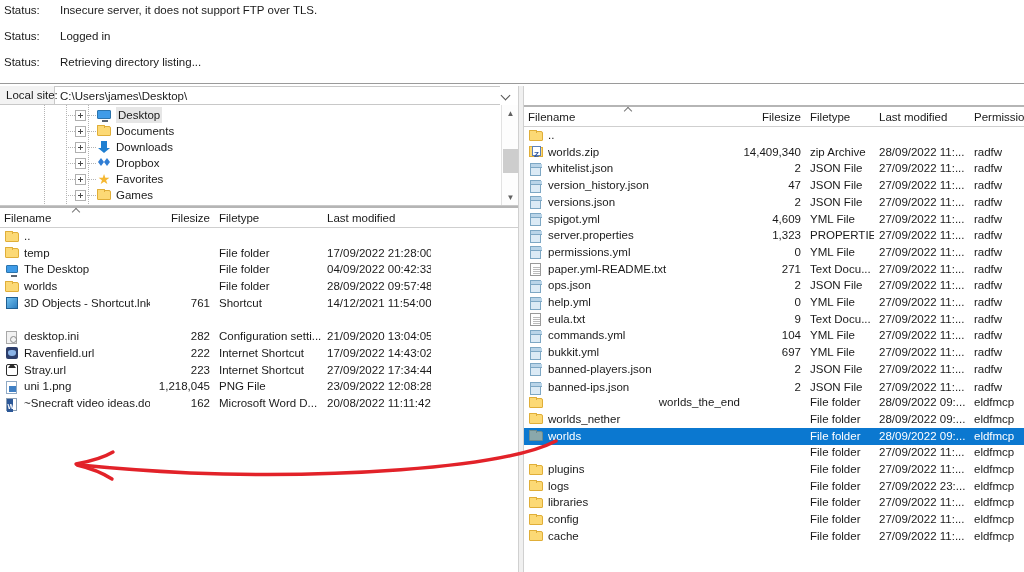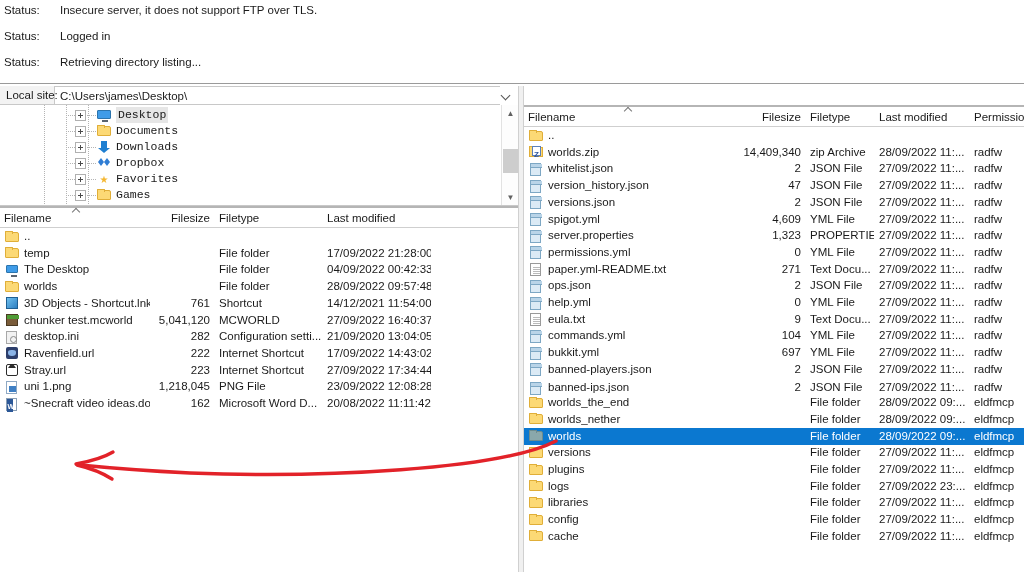--- a/index.html
+++ b/index.html
@@ -78,21 +78,21 @@
   }
   .sb-arrow.up { top: 0; }
   .sb-arrow.dn { bottom: 0; }
   .sb-thumb {
     position: absolute; left: 1px; width: 15px; top: 44px; height: 24px;
     background: #cdcdcd;
   }
   .tree-lines { position:absolute; top:0; height:101px; width:1px; border-left:1px dotted #b4b4b4; }
   .tree-item {
     position: absolute; left: 66px; height: 16px; line-height: 16px;
-    white-space: nowrap; display: flex; align-items: center; font-family: Liberation Mono, monospace;
+    white-space: nowrap; display: flex; align-items: center;
   }
   .tree-plus {
     width: 11px; height: 11px; border: 1px solid #b0b0b0; background:#fff;
     position: relative; flex: 0 0 auto; margin-right: 1px;
   }
   .tree-plus::before { content:""; position:absolute; left:2px; top:4px; width:5px; height:1px; background:#4a4a4a; }
   .tree-plus::after  { content:""; position:absolute; left:4px; top:2px; width:1px; height:5px; background:#4a4a4a; }
   .tree-dashline { width:9px; height:1px; border-top:1px dotted #b4b4b4; flex:0 0 auto; }
   .tree-ico { width: 16px; height: 16px; margin-right: 4px; flex: 0 0 auto; position: relative; }
   .tree-label { color: #1a1a1a; }
@@ -391,31 +391,20 @@
             <span class="cell c-name" style="width:146px;">
               <span class="fico">
                 <span class="cube"></span>
               </span>
               <span class="fname">3D Objects - Shortcut.lnk</span>
             </span>
             <span class="cell c c-size" style="left:150px; width:60px;">761</span>
             <span class="cell c" style="left:219px; width:104px;">Shortcut</span>
             <span class="cell c" style="left:327px; width:104px;">14/12/2021 11:54:00</span>
           </div>
-          <div class="row" style="top: 83.5px;">
-            <span class="cell c-name" style="width:146px;">
-              <span class="fico">
-                <span class="grass"></span>
-              </span>
-              <span class="fname">chunker test.mcworld</span>
-            </span>
-            <span class="cell c c-size" style="left:150px; width:60px;">5,041,120</span>
-            <span class="cell c" style="left:219px; width:104px;">MCWORLD</span>
-            <span class="cell c" style="left:327px; width:104px;">27/09/2022 16:40:37</span>
-          </div>
           <div class="row" style="top: 100.2px;">
             <span class="cell c-name" style="width:146px;">
               <span class="fico">
                 <span class="inidoc"></span>
               </span>
               <span class="fname">desktop.ini</span>
             </span>
             <span class="cell c c-size" style="left:150px; width:60px;">282</span>
             <span class="cell c" style="left:219px; width:104px;">Configuration setti...</span>
             <span class="cell c" style="left:327px; width:104px;">21/09/2020 13:04:05</span>
@@ -671,21 +660,21 @@
                 <span class="note"></span>
               </span>
               <span class="fname">banned-ips.json</span>
             </span>
             <span class="cell c c-size" style="left:216px; width:61px;">2</span>
             <span class="cell c" style="left:286px; width:64px;">JSON File</span>
             <span class="cell c" style="left:355px; width:90px;">27/09/2022 11:...</span>
             <span class="cell c" style="left:450px; width:50px;">radfw</span>
           </div>
           <div class="row" style="top: 267.2px;">
-            <span class="cell c-name" style="width:212px;">
+            <span class="cell c-name" style="width:212px;justify-content:space-between;">
               <span class="fico">
                 <span class="folder"></span>
               </span>
               <span class="fname">worlds_the_end</span>
             </span>
             <span class="cell c c-size" style="left:216px; width:61px;"></span>
             <span class="cell c" style="left:286px; width:64px;">File folder</span>
             <span class="cell c" style="left:355px; width:90px;">28/09/2022 09:...</span>
             <span class="cell c" style="left:450px; width:50px;">eldfmcp</span>
           </div>
@@ -707,26 +696,20 @@
                 <span class="folder sel-f"></span>
               </span>
               <span class="fname">worlds</span>
             </span>
             <span class="cell c c-size" style="left:216px; width:61px;"></span>
             <span class="cell c" style="left:286px; width:64px;">File folder</span>
             <span class="cell c" style="left:355px; width:90px;">28/09/2022 09:...</span>
             <span class="cell c" style="left:450px; width:50px;">eldfmcp</span>
           </div>
           <div class="row" style="top: 317.3px;">
-            <span class="cell c-name" style="width:212px;">
-              <span class="fico">
-                <span class="folder"></span>
-              </span>
-              <span class="fname">versions</span>
-            </span>
             <span class="cell c c-size" style="left:216px; width:61px;"></span>
             <span class="cell c" style="left:286px; width:64px;">File folder</span>
             <span class="cell c" style="left:355px; width:90px;">27/09/2022 11:...</span>
             <span class="cell c" style="left:450px; width:50px;">eldfmcp</span>
           </div>
           <div class="row" style="top: 334px;">
             <span class="cell c-name" style="width:212px;">
               <span class="fico">
                 <span class="folder"></span>
               </span>

